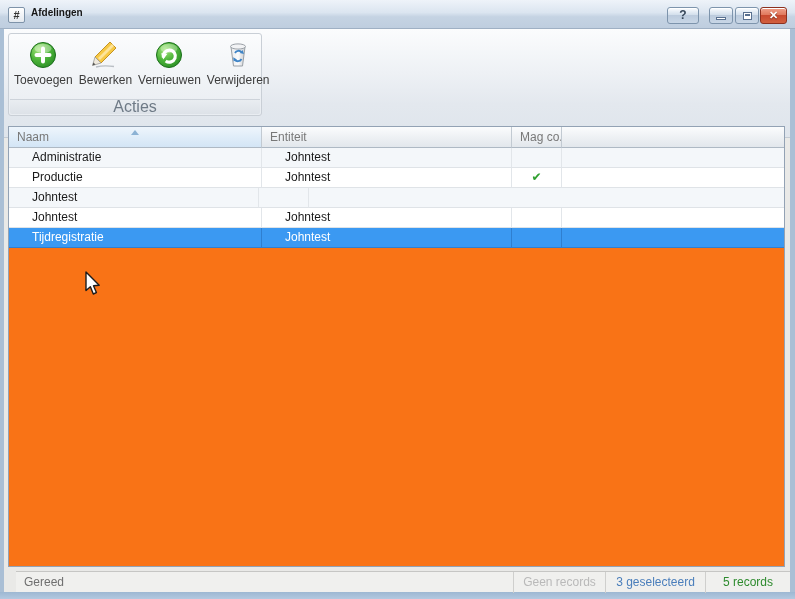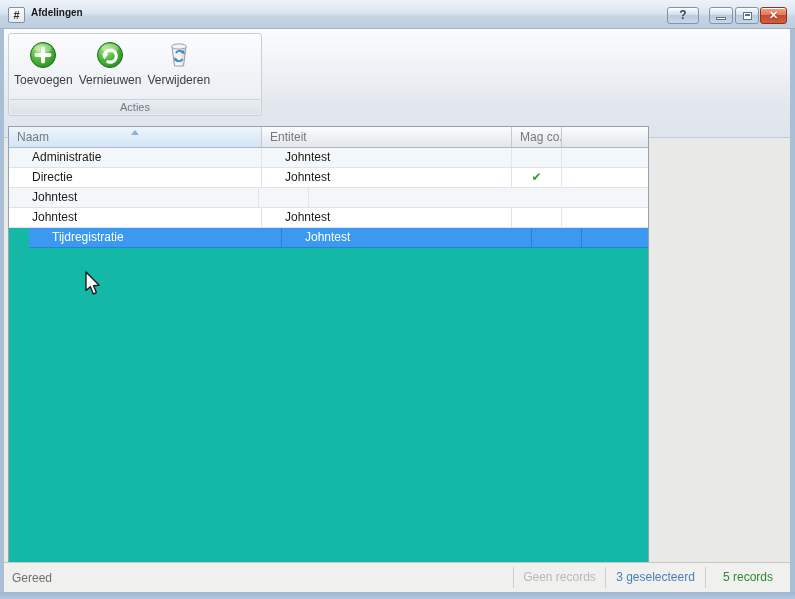--- a/index.html
+++ b/index.html
@@ -41,47 +41,47 @@
   .group { position:absolute; left:4px; top:4px; width:254px; height:83px;
     border:1px solid #c9cfd6; border-radius:3px;
     background:linear-gradient(#fbfcfd,#f0f3f6 55%,#e9edf2); }
   .group-buttons { position:absolute; left:2px; top:2px; right:2px; height:63px; display:flex; }
   .rb-btn { height:63px; padding:2px 3px 0 3px; display:flex; flex-direction:column; align-items:center;
     border-radius:3px; }
   .rb-btn .ic { width:30px; height:30px; margin-top:2px; }
   .rb-btn .lbl { margin-top:3px; font-size:12px; color:#3c3c3c; white-space:nowrap; }
   .group-label { position:absolute; left:1px; right:1px; bottom:1px; height:15px;
     background:linear-gradient(#e9edf1,#dde2e8); border-top:1px solid #cdd3da;
-    border-radius:0 0 2px 2px; text-align:center; font-size:11px; color:#6e7a86; line-height:14px; }
-
-  
-  .grid { position:absolute; left:8px; top:126px; width:641px; height:441px;
-    border:1px solid #93a2b4; background:#14b8a6; }
+    border-radius:0 0 2px 2px; text-align:center; font-size:16px; color:#6e7a86; line-height:14px; }
+
+  
+  .grid { position:absolute; left:8px; top:126px; width:777px; height:441px;
+    border:1px solid #93a2b4; background:#f97316; }
   .grid-header { display:flex; height:21px; }
   .hcell { position:relative; height:21px; line-height:20px; padding-left:8px; color:#787878;
     background:linear-gradient(#fbfcfd,#eef1f4 50%,#e2e7ec);
     border-right:1px solid #c2cad2; border-bottom:1px solid #aeb9c4; overflow:hidden; white-space:nowrap; }
   .hcell.sorted { background:linear-gradient(#eef5fc,#e0edf9 50%,#d3e5f5); }
   .hcell:last-child { border-right:none; }
   .col0 { width:253px; } .col1 { width:250px; } .col2 { width:50px; } .col3 { flex:1; }
   .sort-arrow { position:absolute; left:50%; top:3px; margin-left:-4px; width:0; height:0;
     border-left:4px solid transparent; border-right:4px solid transparent; border-bottom:5px solid #8cb2d4; }
 
   .grid-row { display:flex; height:20px; background:#fff; }
   .grid-row.alt { background:#f4f7fa; }
-  .grid-row.selected { background:#3b99f2; color:#fff;margin-left:20px; }
+  .grid-row.selected { background:#3b99f2; color:#fff; }
   .cell { height:20px; line-height:19px; padding-left:23px; border-right:1px solid #e2e6ea;
     border-bottom:1px solid #dfe3e7; overflow:hidden; white-space:nowrap; }
   .cell:last-child { border-right:none; }
   .grid-row.selected .cell { border-right-color:#2f7fd0; border-bottom-color:#2f7fd0; }
   .cell.check { padding-left:0; text-align:center; color:#2fa02f; font-family:"DejaVu Sans",sans-serif; font-size:12px; }
   .grid-row.selected .cell.check { color:#fff; }
 
   
-  .statusbar { position:absolute; left:4px; right:5px; bottom:7px; height:30px;
+  .statusbar { position:absolute; left:16px; right:5px; bottom:7px; height:21px;
     background:#f0f0ee; border-top:1px solid #c6c6c4; display:flex; align-items:center; }
   .sb-status { flex:1; padding-left:8px; color:#6f6f6f; }
   .sb-cell { height:21px; line-height:20px; text-align:center; border-left:1px solid #cfcfcd; }
   .sb-filter  { width:92px;  color:#b9b9b9; }
   .sb-select  { width:100px; color:#4a7ebb; }
   .sb-records { width:85px;  color:#2e8b2e; }
 
   .cursor { position:absolute; left:84px; top:271px; width:19px; height:27px; pointer-events:none; }
 </style>
 </head>
@@ -121,20 +121,32 @@
                 </radialGradient>
               </defs>
               <circle cx="15" cy="15" r="12.5" fill="url(#gAdd)" stroke="#1a6e1a"></circle>
               <ellipse cx="15" cy="8.5" rx="8.5" ry="4.5" fill="#ffffff" opacity="0.35"></ellipse>
               <path d="M15 8.5 V21.5 M8.5 15 H21.5" stroke="#ffffff" stroke-width="4" stroke-linecap="round"></path>
             </svg>
           </div>
           <div class="lbl">Toevoegen</div>
         </div>
 
+        <div class="rb-btn">
+          <div class="ic">
+            <svg width="30" height="30" viewBox="0 0 30 30">
+              <polygon points="20,2 26,8 11,23 5,17" fill="#f6c844" stroke="#c49324" stroke-width="1"></polygon>
+              <polygon points="22,4 24,6 10,20 8,18" fill="#fde49a"></polygon>
+              <polygon points="5,17 11,23 2.5,25.5" fill="#efe9dc" stroke="#9a9a94" stroke-width="0.8"></polygon>
+              <polygon points="2.5,25.5 5.5,24.6 3.4,22.5" fill="#555"></polygon>
+              <path d="M6 27 Q14 25 24 26.5" stroke="#b9bec4" stroke-width="1.4" fill="none"></path>
+            </svg>
+          </div>
+          <div class="lbl">Bewerken</div>
+        </div>
 
         <div class="rb-btn">
           <div class="ic">
             <svg width="30" height="30" viewBox="0 0 30 30">
               <defs>
                 <radialGradient id="gRef" cx="0.35" cy="0.28" r="0.95">
                   <stop offset="0" stop-color="#a8e87e"></stop>
                     <stop offset="0.45" stop-color="#4db43a"></stop>
                     <stop offset="1" stop-color="#1d7f1d"></stop>
                 </radialGradient>
@@ -185,21 +197,21 @@
       <div class="hcell col3"></div>
     </div>
 
     <div class="grid-row alt">
       <div class="cell col0">Administratie</div>
       <div class="cell col1">Johntest</div>
       <div class="cell col2 check"></div>
       <div class="cell col3"></div>
     </div>
     <div class="grid-row">
-      <div class="cell col0">Directie</div>
+      <div class="cell col0">Productie</div>
       <div class="cell col1">Johntest</div>
       <div class="cell col2 check">✔</div>
       <div class="cell col3"></div>
     </div>
     <div class="grid-row alt">
       <div class="cell col1">Johntest</div>
       <div class="cell col2 check"></div>
       <div class="cell col3"></div>
     </div>
     <div class="grid-row">

